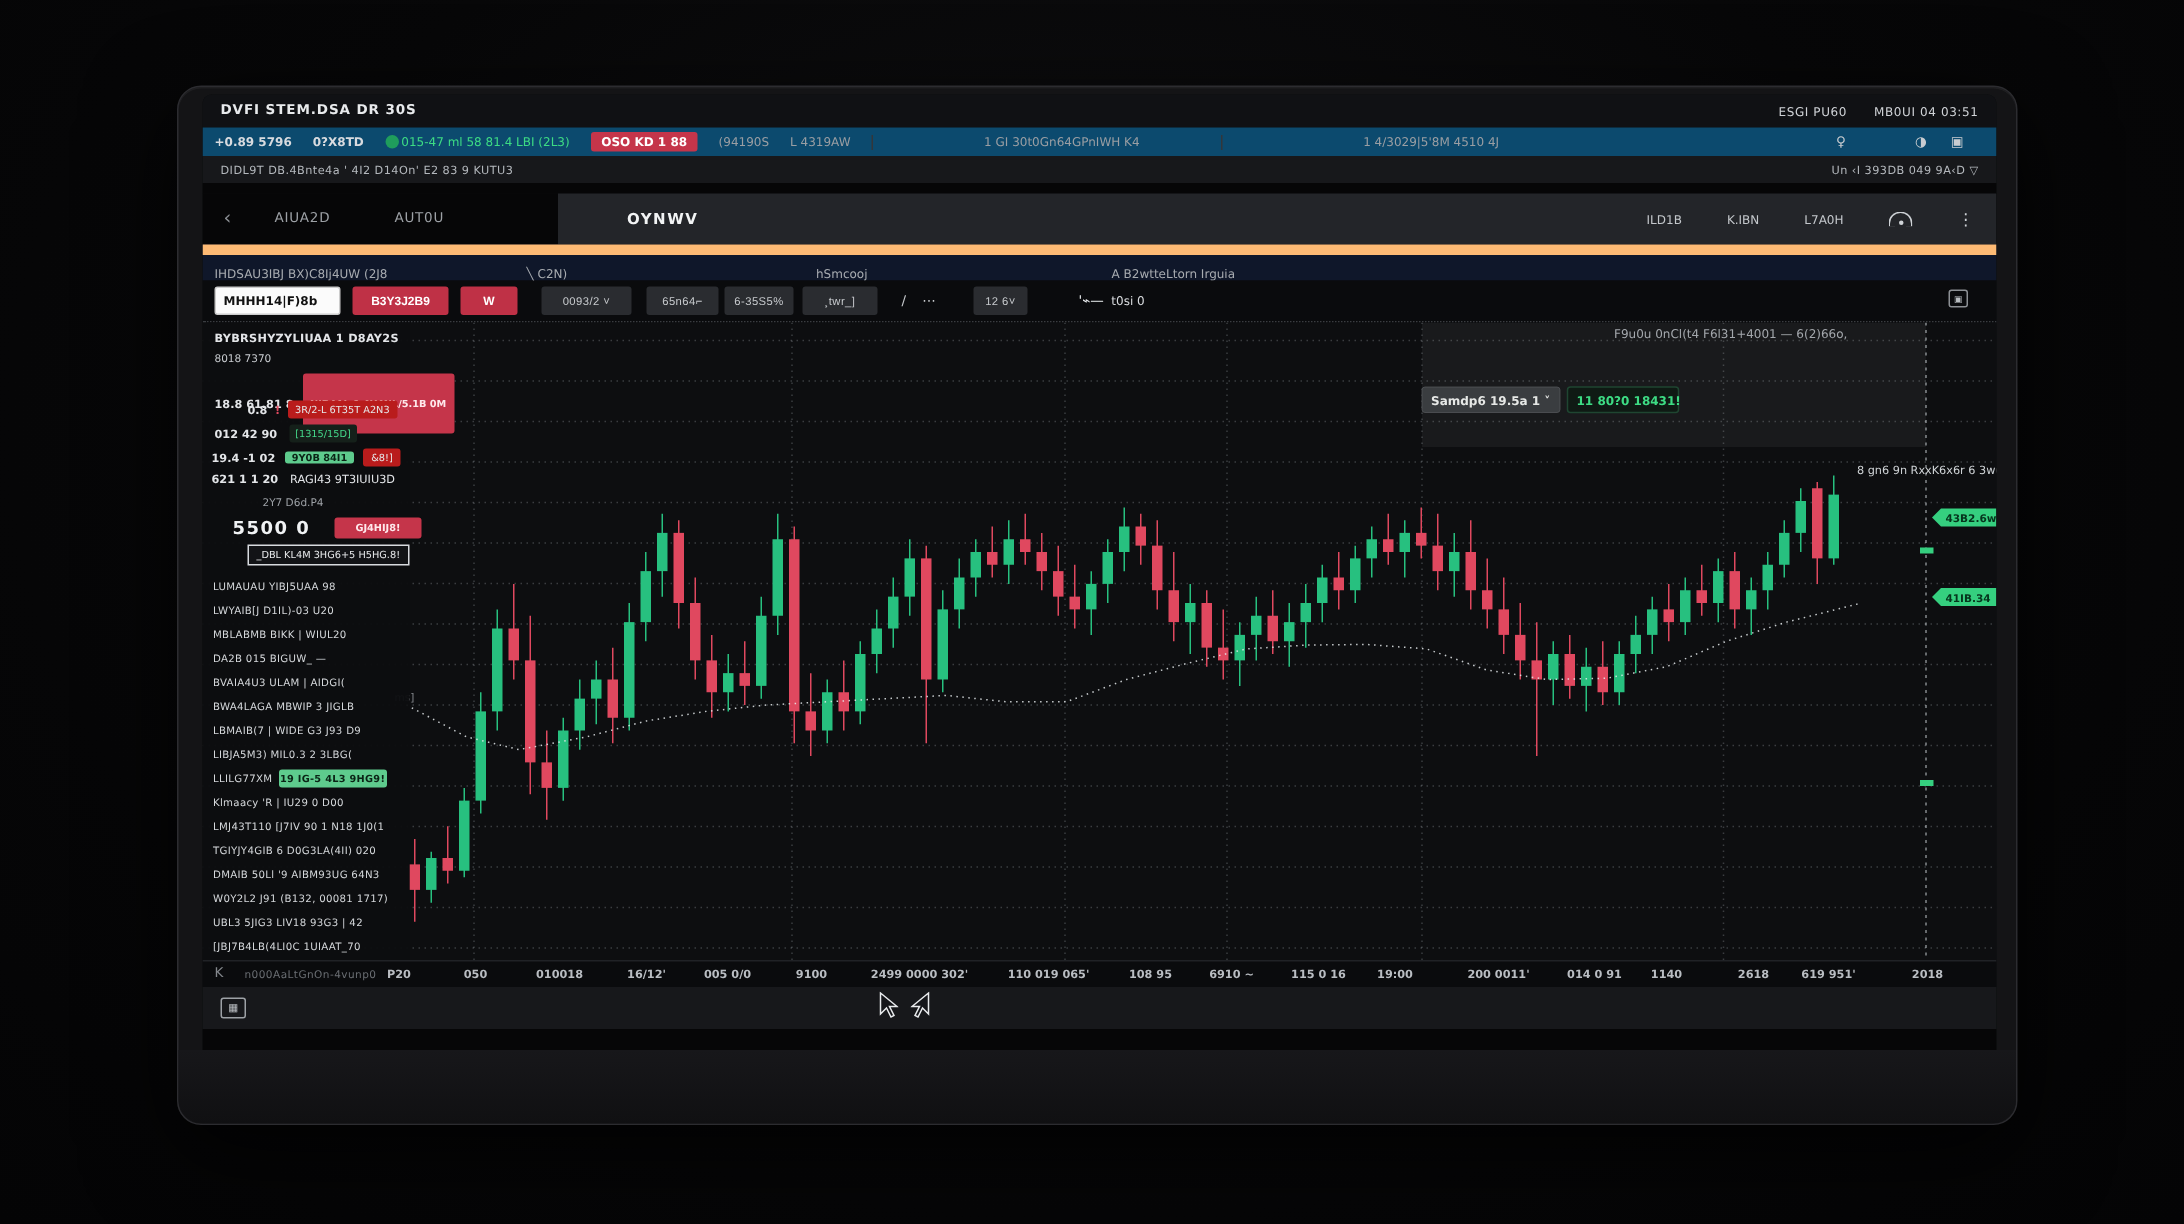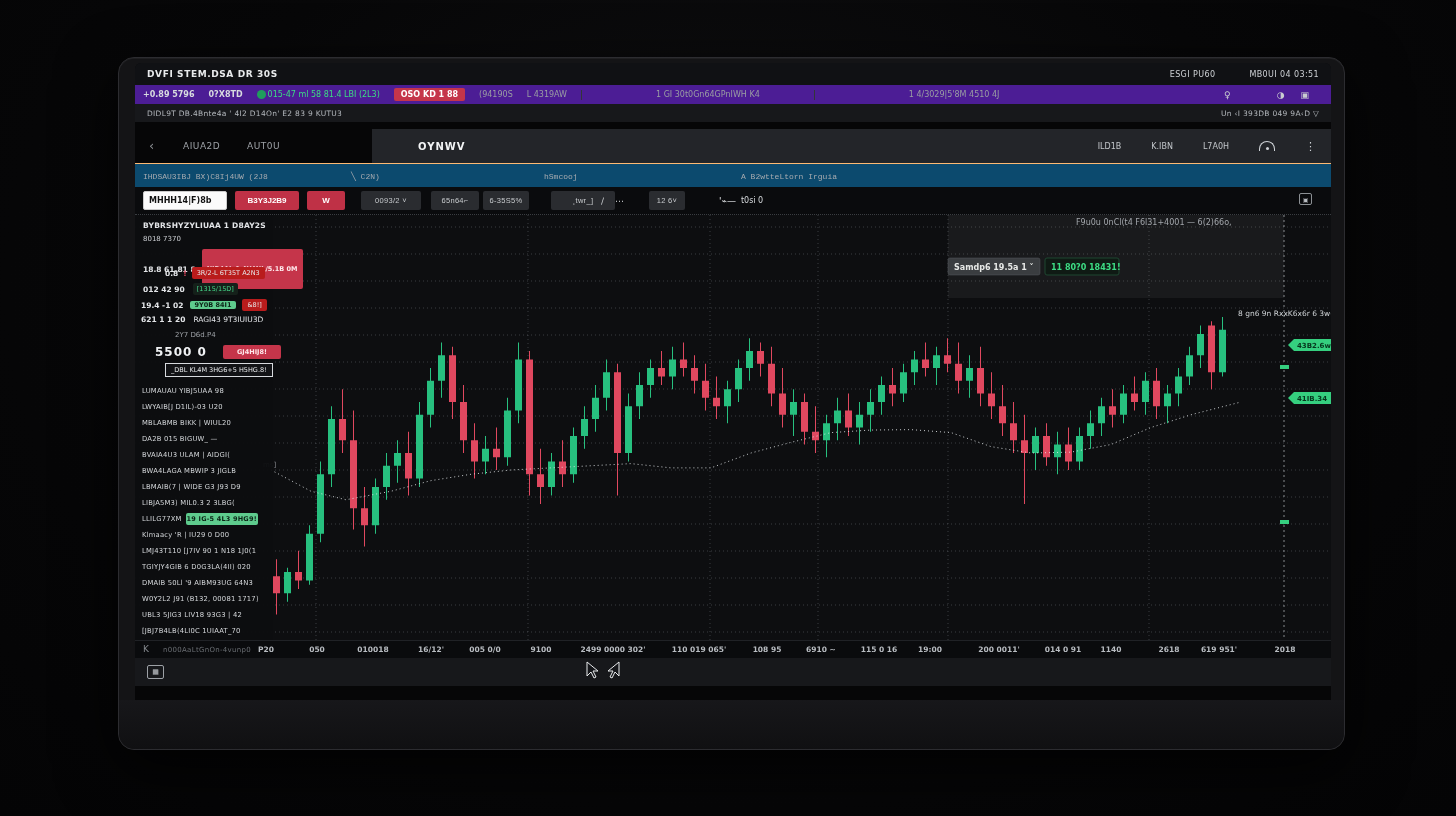--- a/index.html
+++ b/index.html
@@ -16,54 +16,54 @@
   }
   .screen {
     position:absolute; left:16px; top:5px; width:1196px; height:638px;
     background:#0b0c0e; border-radius:6px 6px 0 0; overflow:hidden;
   }
   
   .row { position:absolute; left:0; width:1196px; }
   .titlebar { top:0; height:22px; background:#101114; display:flex; align-items:center; padding:0 12px;text-align:center; }
   .titlebar .logo { font-size:9px; font-weight:bold; letter-spacing:.6px; color:#e8eaec; }
   .titlebar .sp { flex:1; }
-  .titlebar .menu { font-size:8px; color:#cfd2d6; margin-left:34px; letter-spacing:.4px; }
-  .quotebar { top:22px; height:19px; background:#4c1d95; display:flex; align-items:center; padding:0 8px; font-size:8px; }
+  .titlebar .menu { font-size:8px; color:#cfd2d6; margin-left:18px; letter-spacing:.4px; }
+  .quotebar { top:22px; height:19px; background:#0c4a6e; display:flex; align-items:center; padding:0 8px; font-size:8px; }
   .quotebar > * { margin-right:14px; white-space:nowrap; }
   .q-white { color:#d8dbdf; font-weight:bold; }
   .q-green { color:#3ddc84; }
   .q-dot { width:9px; height:9px; border-radius:50%; background:#1f9d5c; display:inline-block; margin-right:2px; }
   .q-redbadge { background:#c5354a; color:#fff; font-weight:bold; padding:2px 7px; border-radius:2px; }
   .q-dim { color:#9a9ea3; }
   .q-div { width:1px; height:10px; background:#33363a; }
   .q-icons { margin-left:auto; display:flex; align-items:center; gap:16px; color:#c9ccd0; font-size:9px; }
   .statusbar { top:41px; height:18px; background:#17181b; display:flex; align-items:center; padding:0 12px; font-size:7.5px; color:#b4b8bd; letter-spacing:.3px; }
   .statusbar .sp { flex:1; }
   .gap1 { top:59px; height:7px; background:#060607; }
   
   .tabrow { top:66px; height:34px; background:#060607; }
   .tabrow .active-zone { position:absolute; left:237px; top:0; width:959px; height:34px; background:#232529; }
   .tab-back { position:absolute; left:14px; top:9px; color:#8b8f94; font-size:13px; }
   .tab { position:absolute; top:0; height:34px; display:flex; align-items:center; font-size:9px; color:#9da1a6; letter-spacing:.5px; }
-  .tab.t1 { left:48px; } .tab.t2 { left:112px; }
+  .tab.t1 { left:48px; } .tab.t2 { left:128px; }
   .tab-active-label { position:absolute; left:283px; top:0; height:34px; display:flex; align-items:center; font-size:10px; font-weight:bold; color:#f2f4f5; letter-spacing:1px; }
   .tab-links { position:absolute; right:14px; top:0; height:34px; display:flex; align-items:center; gap:30px; font-size:8px; color:#c3c7cb; }
   .gauge { width:16px; height:10px; border:1.4px solid #cfd3d7; border-bottom:none; border-radius:9px 9px 0 0; position:relative; }
   .gauge:after { content:""; position:absolute; left:6px; top:5px; width:3px; height:3px; background:#cfd3d7; border-radius:50%; }
   .kebab { color:#cfd3d7; font-size:11px; letter-spacing:1px; }
   
-  .subrow { top:100px; height:24px; background:#0c4a6e; border-top:1px solid #fdba74; font-size:8px; color:#a7abb0;font-family:Liberation Mono, monospace; }
+  .subrow { top:100px; height:24px; background:#0f172a; border-top:7px solid #fdba74; font-size:8px; color:#a7abb0; }
   .subrow span { position:absolute; top:8px; white-space:nowrap; }
   .toolbar { top:124px; height:28px; background:#0a0b0d; border-bottom:1px dotted #3a3d41; }
   .toolbar > * { position:absolute; top:4px; height:19px; }
   .tb-input { left:8px; width:84px; background:#fbfbfb; color:#111; font-weight:bold; font-size:8px; border:1px solid #ccc; border-radius:2px; display:flex; align-items:center; padding:0 5px; font-family:"DejaVu Sans",sans-serif; }
   .tb-red { background:#bf3146; color:#fff; font-weight:bold; font-size:8px; border:none; border-radius:2px; display:flex; align-items:center; justify-content:center; }
   .tb-sell { left:100px; width:64px; } .tb-mini { left:172px; width:38px; }
   .tb-btn { background:#2a2c30; color:#c7cacd; font-size:7.5px; border:none; border-radius:2px; display:flex; align-items:center; justify-content:center; letter-spacing:.3px; }
-  .b1{left:226px;width:60px;} .b2{left:296px;width:48px;} .b3{left:348px;width:46px;} .b4{left:400px;width:64px;margin-left:16px;} .b5{left:514px;width:36px;}
+  .b1{left:226px;width:60px;} .b2{left:296px;width:48px;} .b3{left:348px;width:46px;} .b4{left:400px;width:50px;} .b5{left:514px;width:36px;}
   .tb-tools { left:466px; color:#c7cacd; font-size:9px; display:flex; align-items:center; letter-spacing:4px; }
   .tb-legend { left:584px; color:#d8dbde; font-size:8px; display:flex; align-items:center; gap:5px; }
   .tb-legend .wave { color:#e7eaec; font-size:9px; }
   .tb-corner { left:1164px; top:6px; width:13px; height:12px; border:1px solid #8c9094; border-radius:2px; color:#b9bdc1; font-size:6px; display:flex; align-items:center; justify-content:center; }
   
   .main { position:absolute; left:0; top:152px; width:1196px; height:425px; background:#0d0e10; }
   .main svg { position:absolute; left:0; top:0; }
   svg text { font-family:"DejaVu Sans",sans-serif; }
   
   .sidebar { position:absolute; left:0; top:0; width:138px; height:425px; background:rgba(13,14,16,.96); z-index:3;text-decoration:underline; }

